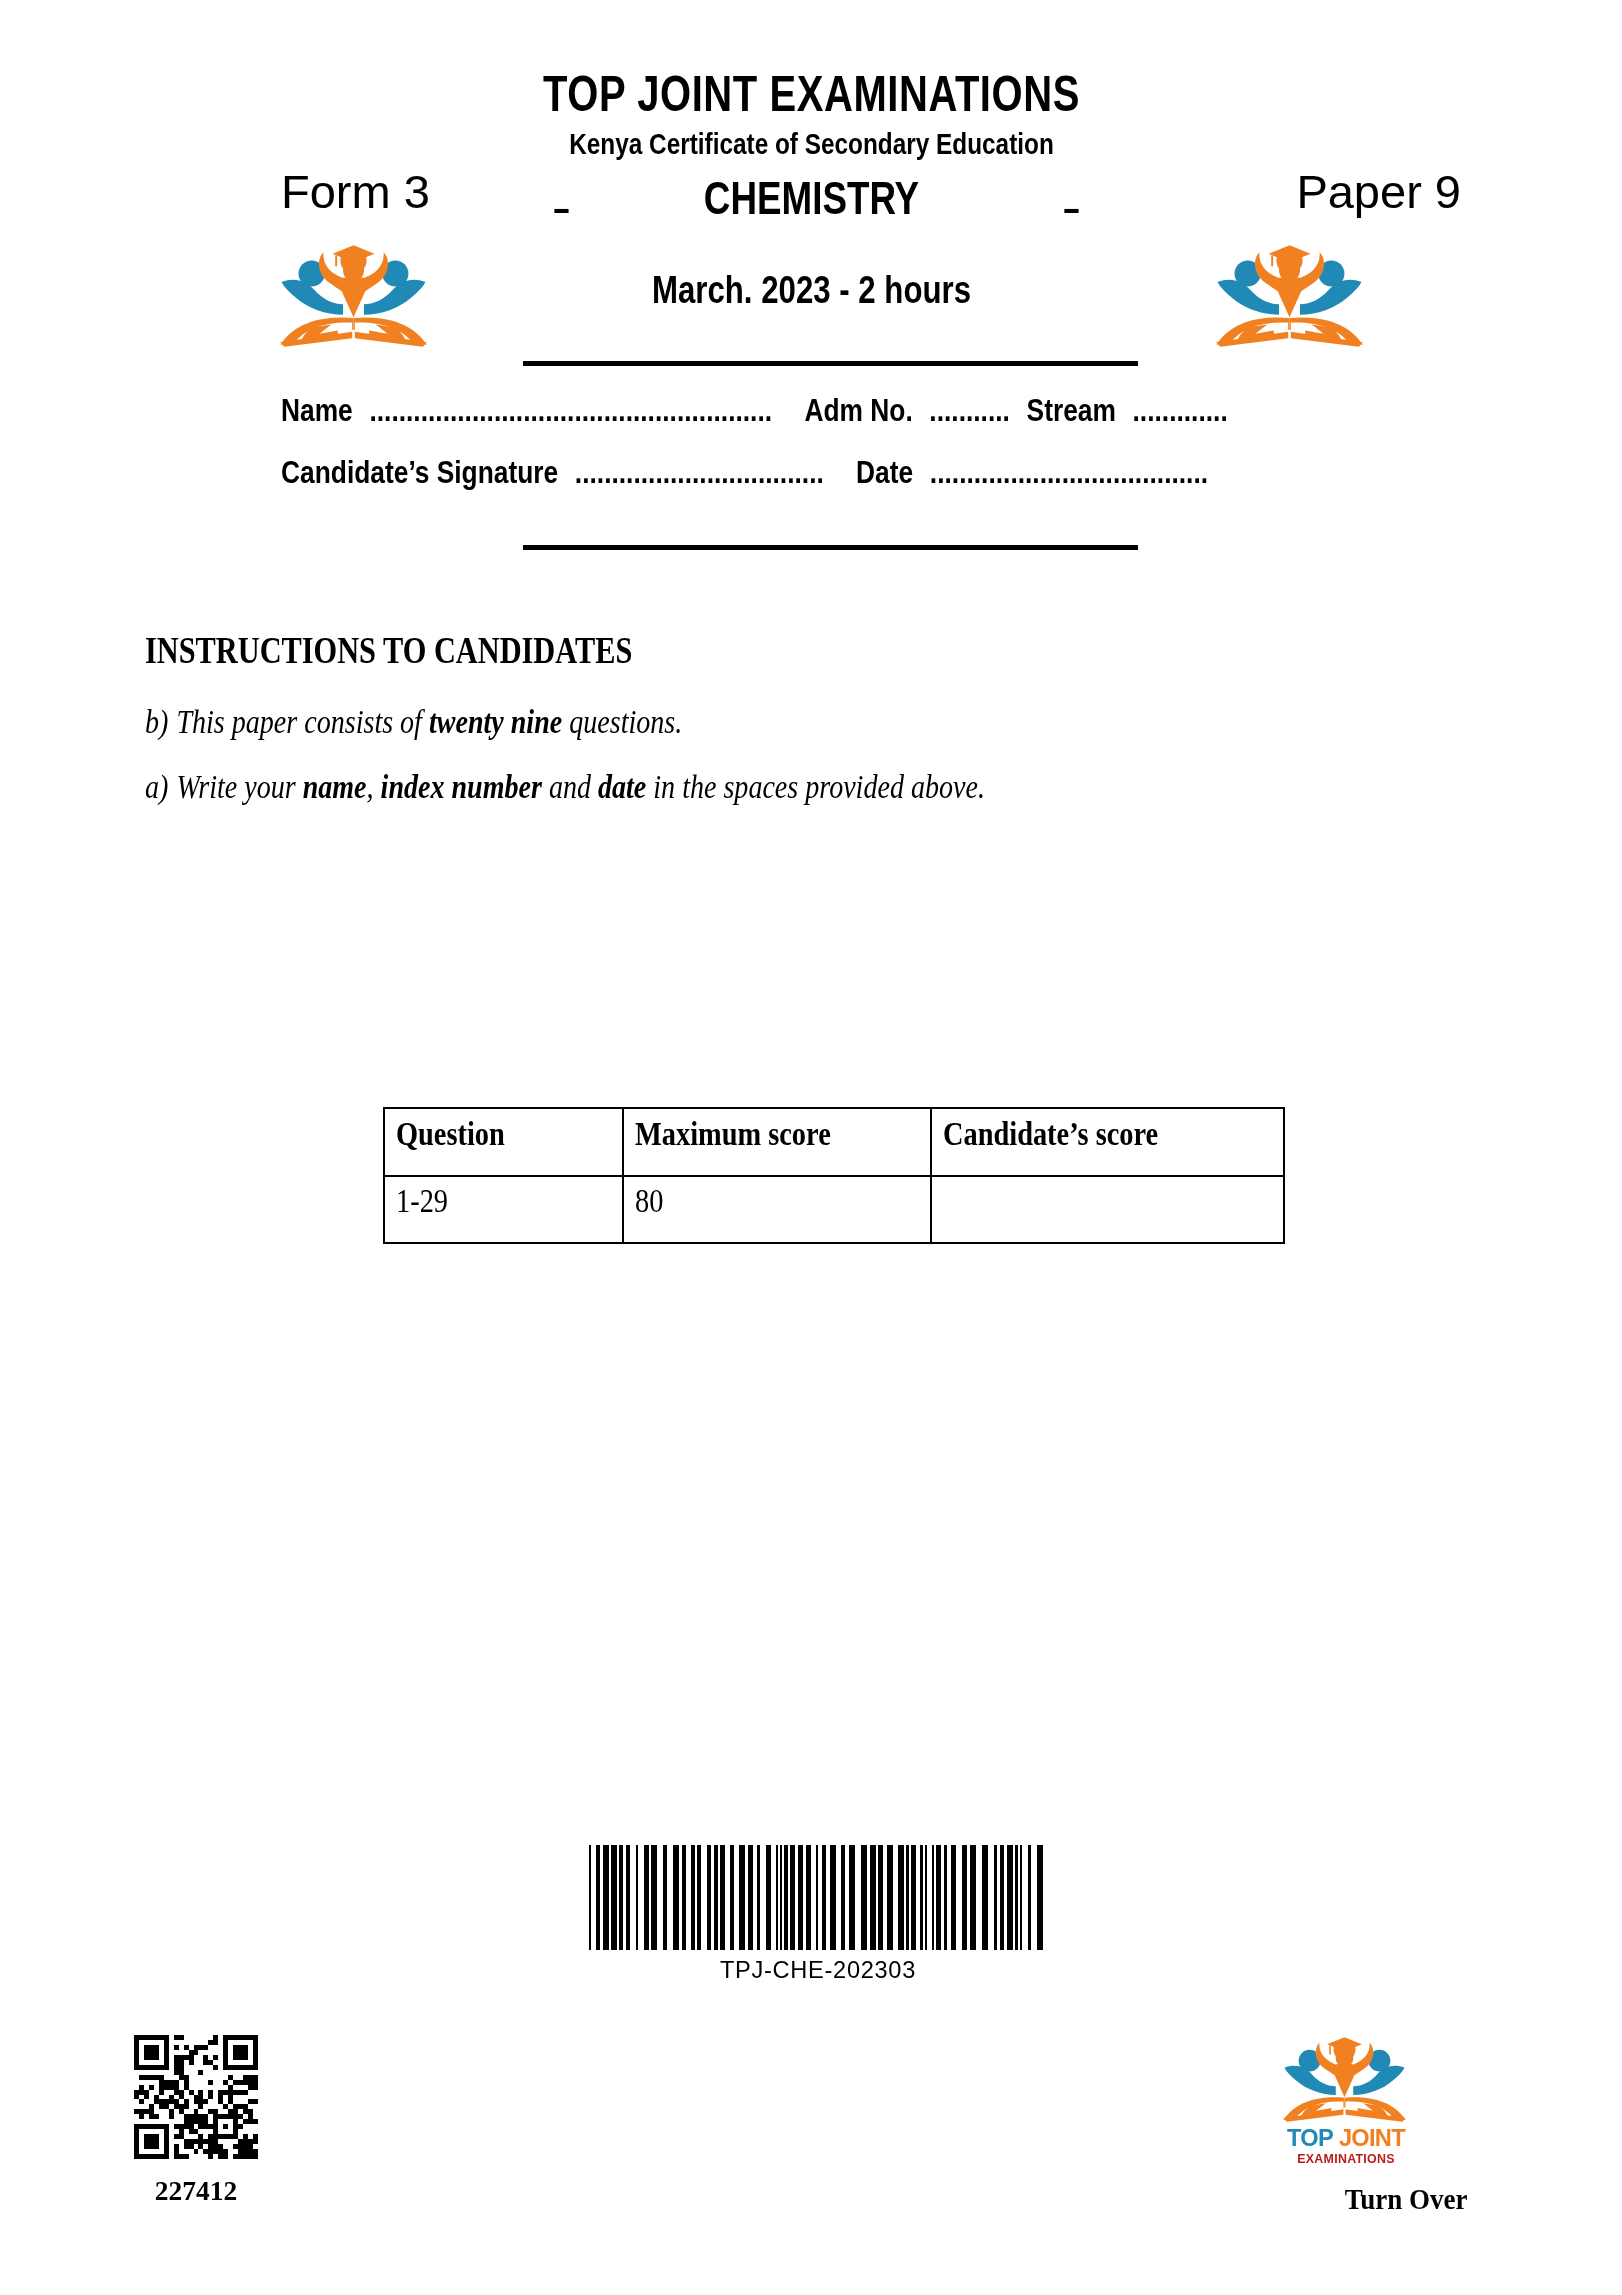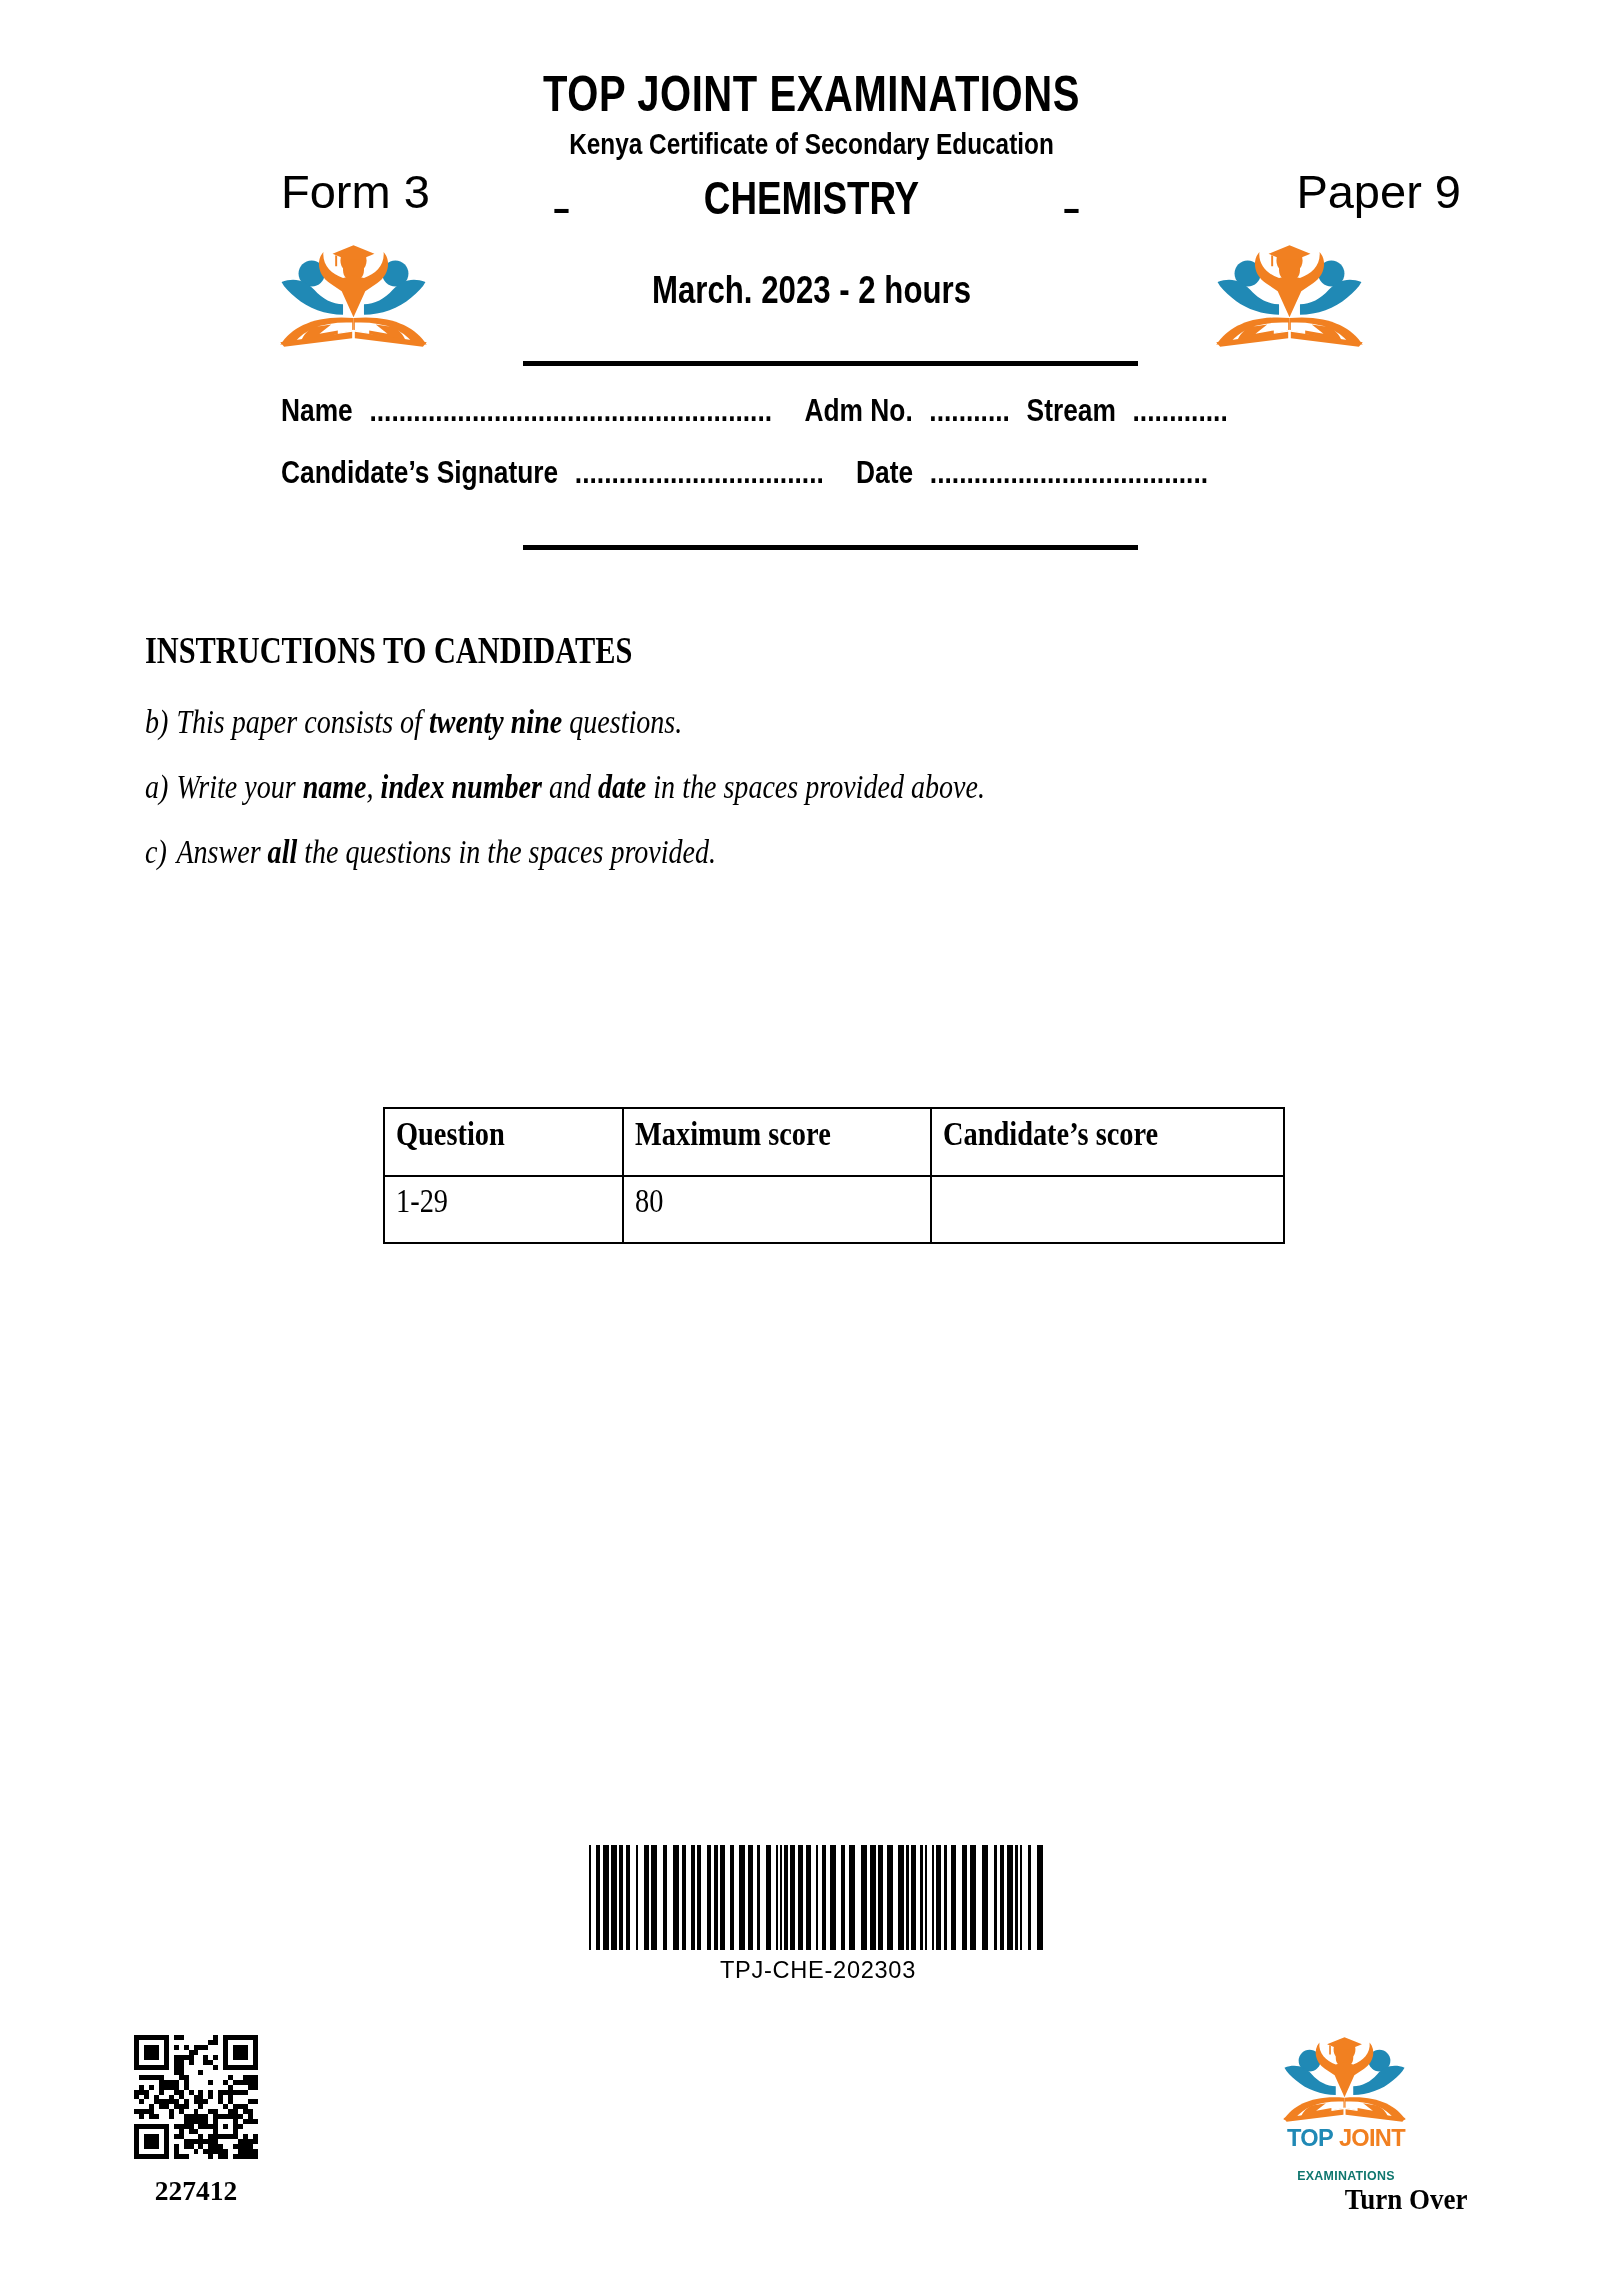--- a/index.html
+++ b/index.html
@@ -263,21 +263,21 @@
     top: 2127px;
     width: 154px;
     text-align: center;
     font-family: "Liberation Sans", sans-serif;
     font-weight: 700;
     line-height: 1;
   }
   .footer-brand .b1 { font-size: 23.6px; letter-spacing: -0.7px; }
   .footer-brand .b1 .t { color: #2089B5; }
   .footer-brand .b1 .j { color: #F18021; }
-  .footer-brand .b2 { font-size: 12.4px; color: #0f766e; letter-spacing: 0.3px; margin-top: 19px; }
+  .footer-brand .b2 { font-size: 12.4px; color: #b91c1c; letter-spacing: 0.3px; margin-top: 2px; }
   .turnover {
     position: absolute;
     right: 149px;
     top: 2182px;
     font-family: "Liberation Serif", serif;
     font-weight: 700;
     font-size: 30px;
     white-space: nowrap;
   }
   .turnover span { display:inline-block; transform: scaleX(0.9); }
@@ -351,21 +351,20 @@
   <div class="cand-line row1"><span>Name</span><span class="gap-sm"></span><span>.......................................................</span><span class="gap-md"></span><span>Adm No.</span><span class="gap-sm"></span><span>...........</span><span class="gap-sm"></span><span>Stream</span><span class="gap-sm"></span><span>.............</span></div>
 
   <div class="cand-line row2"><span>Candidate’s Signature</span><span class="gap-sm"></span><span>..................................</span><span class="gap-md"></span><span>Date</span><span class="gap-sm"></span><span>......................................</span></div>
 
   <div class="rule rule-bottom"></div>
 
   <div class="instr-head">INSTRUCTIONS TO CANDIDATES</div>
   <div class="instr-list" id="instr-list">
       <div class="instr-item"><span class="inner"><span class="mk">b)</span><span>This paper consists of </span><b>twenty nine</b><span> questions.</span></span></div>
       <div class="instr-item"><span class="inner"><span class="mk">a)</span><span>Write your </span><b>name</b><span>, </span><b>index number</b><span> and </span><b>date</b><span> in the spaces provided above.</span></span></div>
-      <div class="instr-item"><span class="inner"><span class="mk">c)</span><span>Answer </span><b>all</b><span> the questions in the spaces provided.</span></span></div>
     </div>
 
 
   <table class="score-table">
     <colgroup>
         <col class="c1">
         <col class="c2">
         <col class="c3">
       </colgroup>
     <thead>

